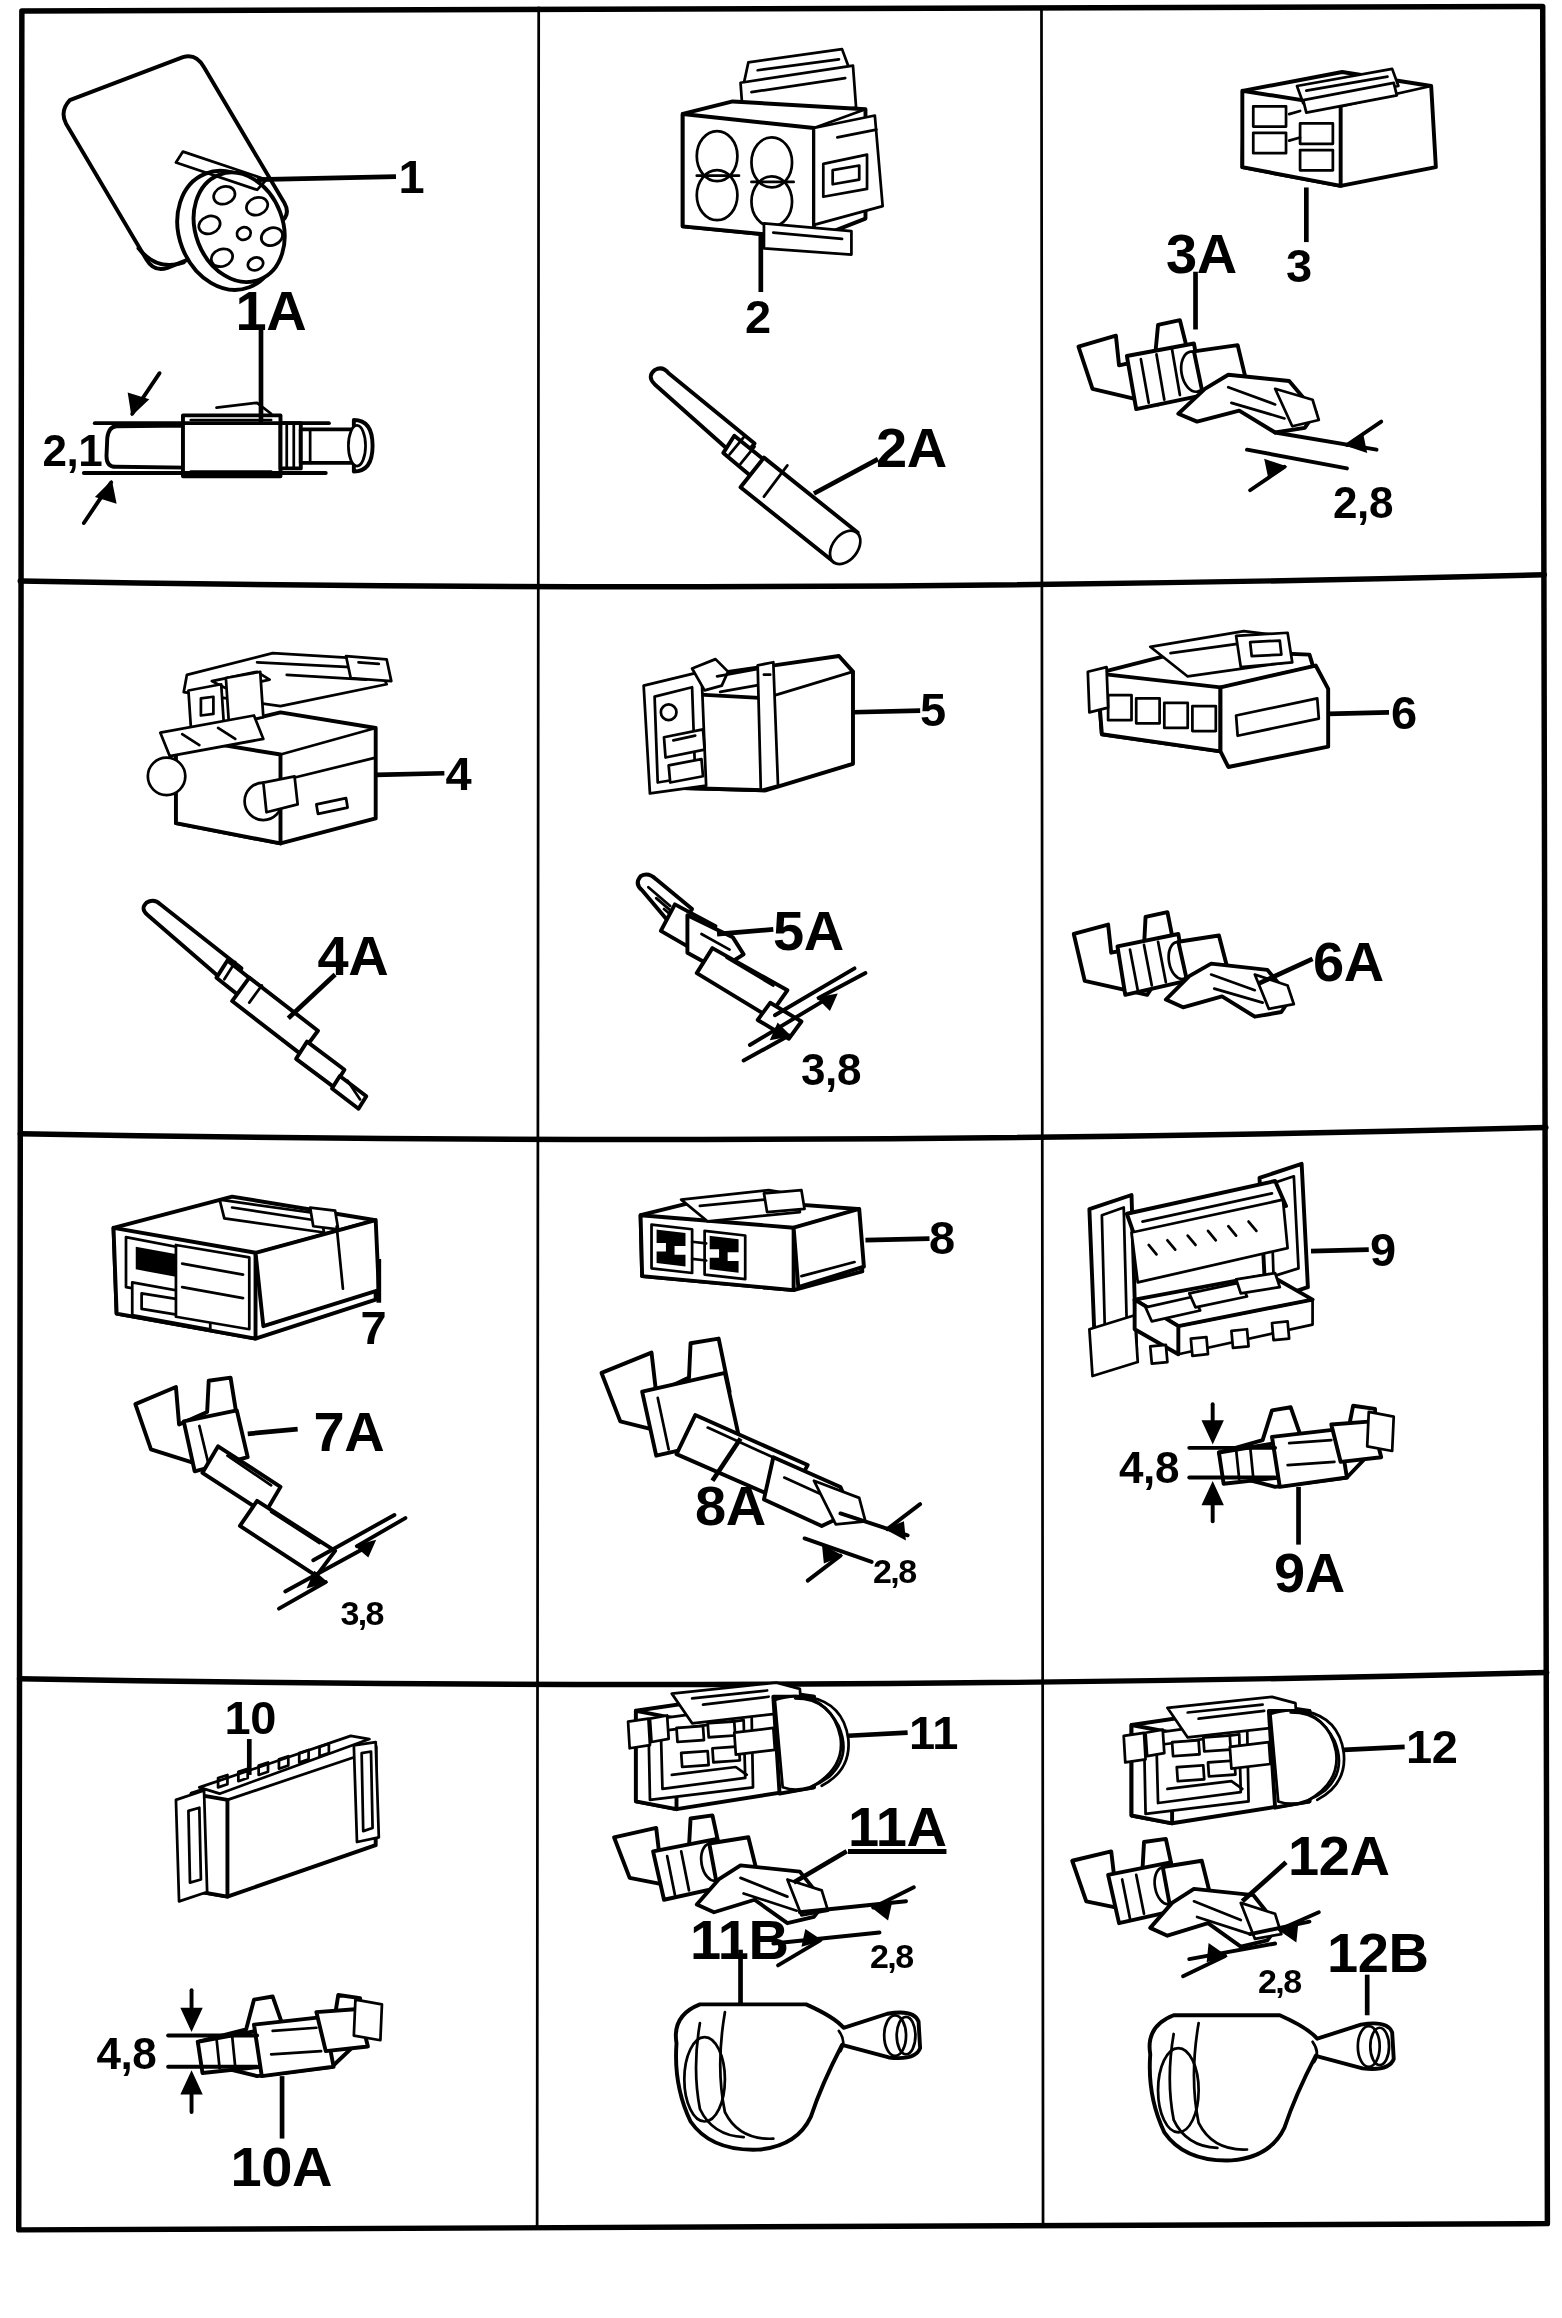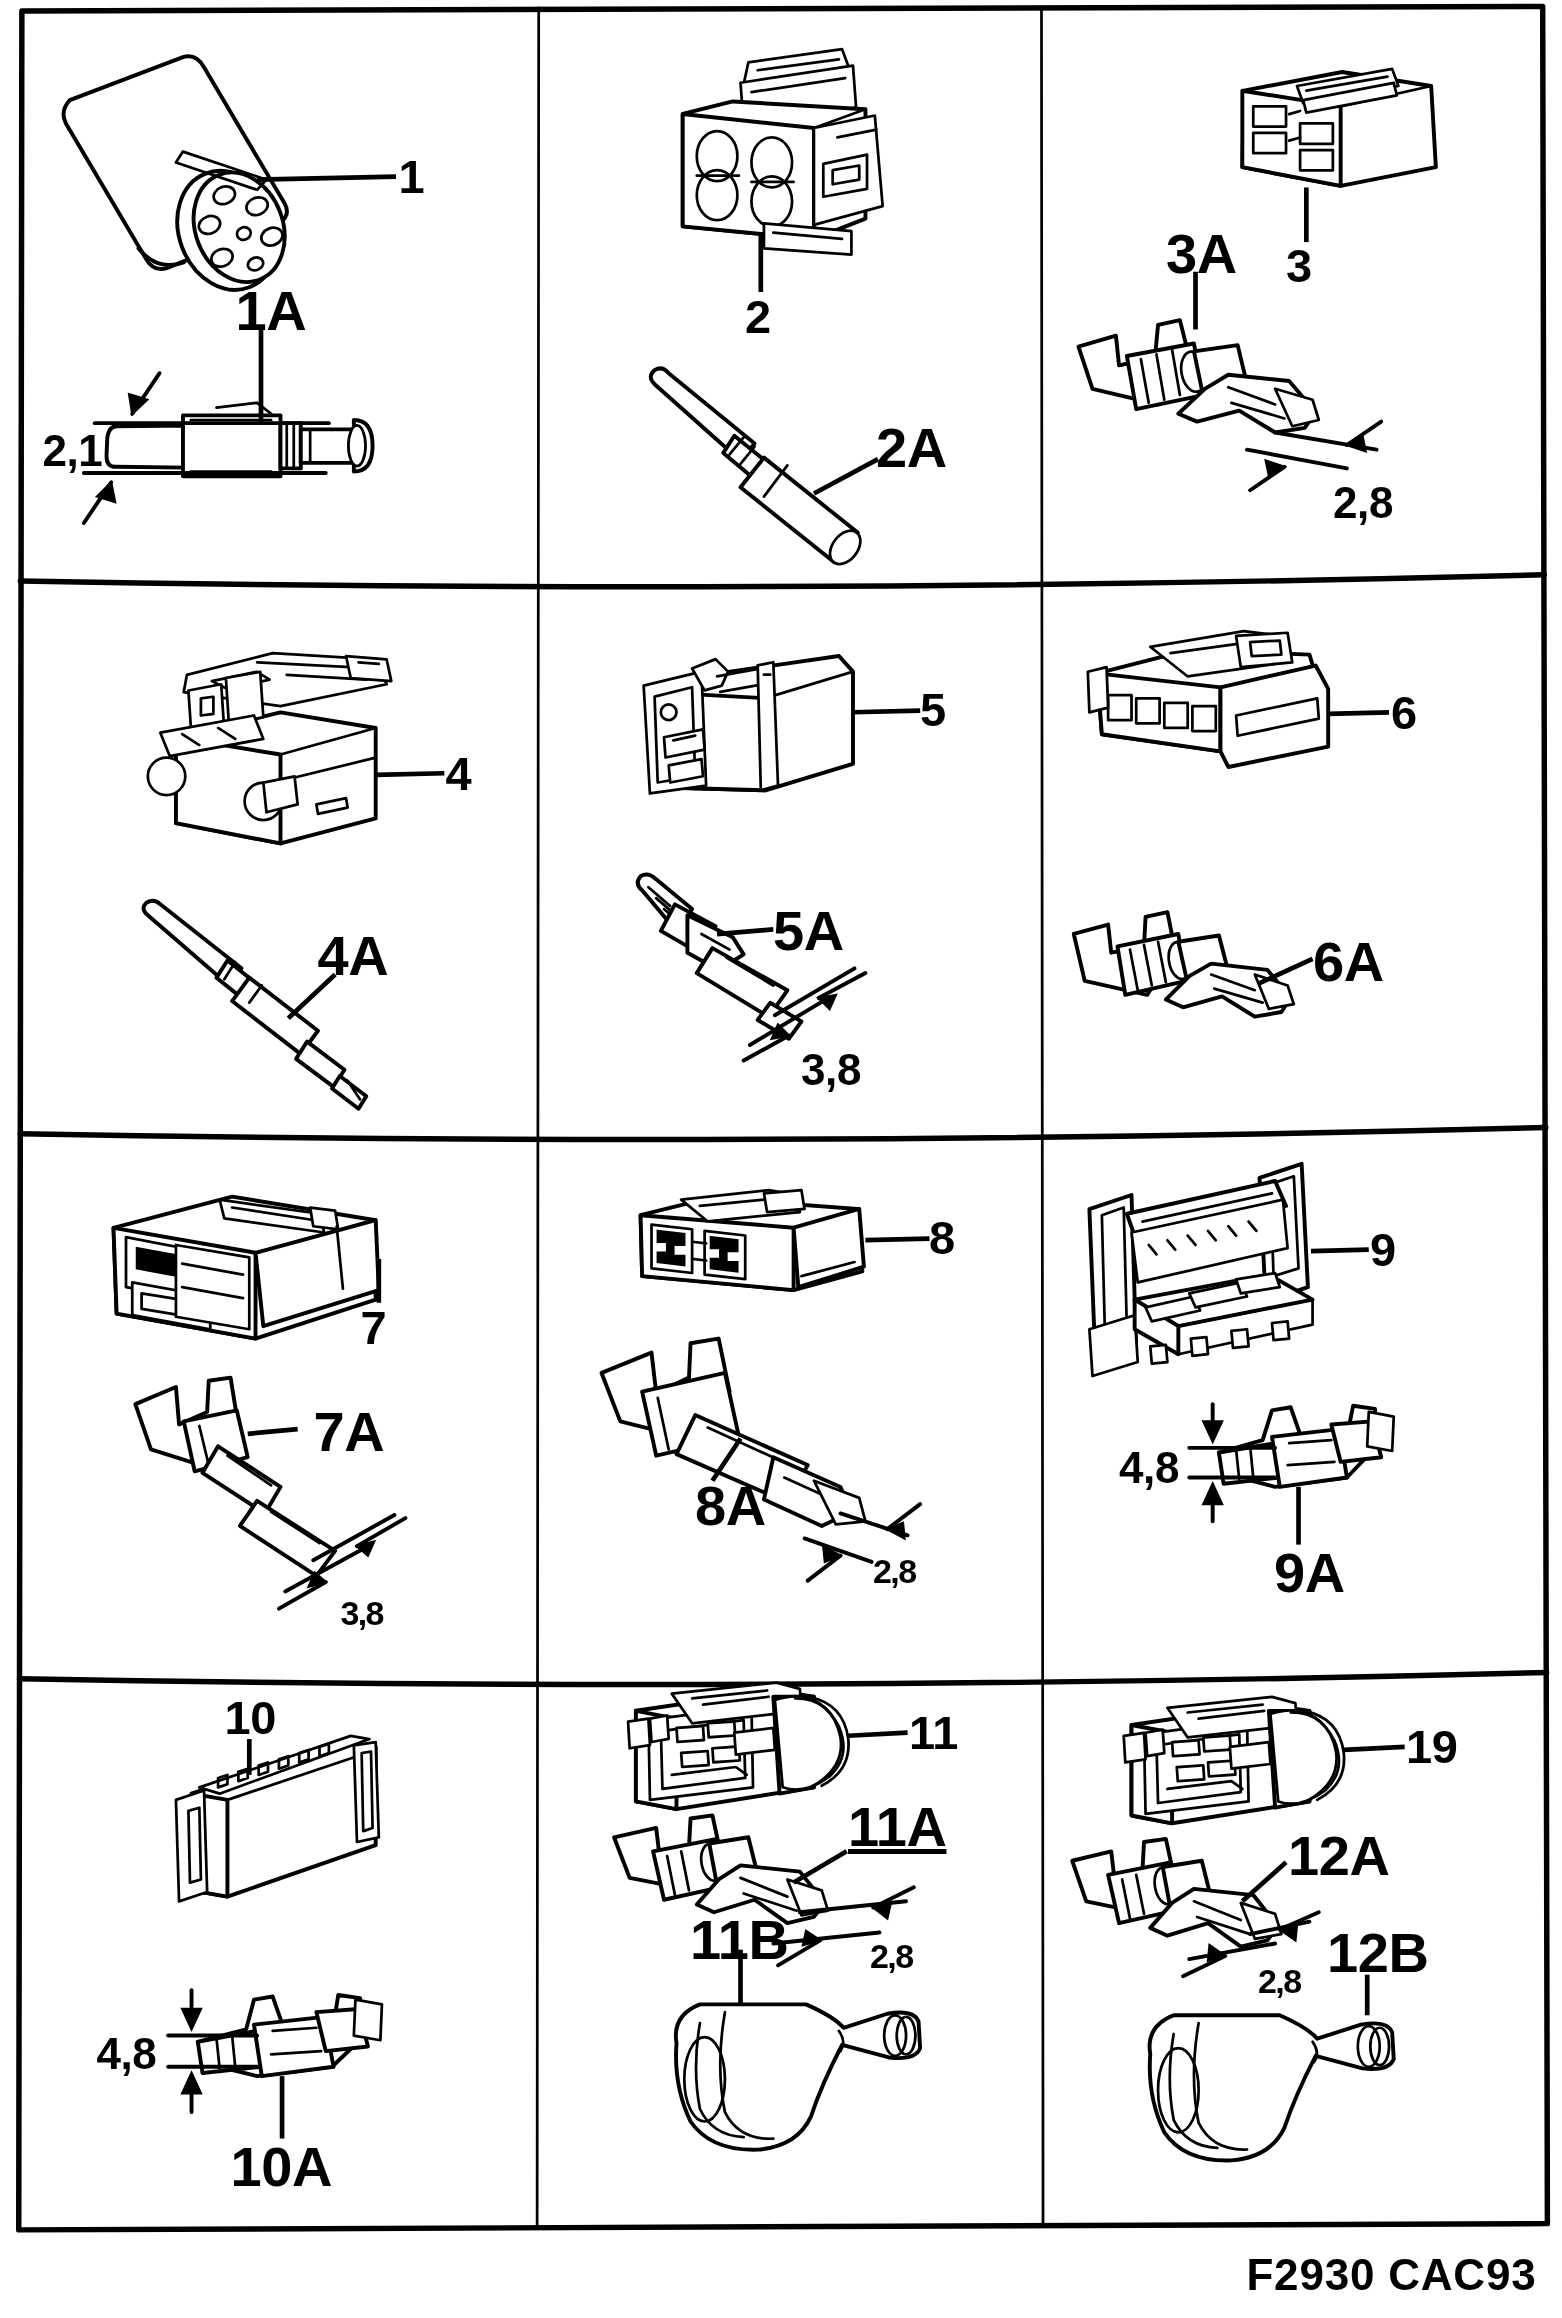--- a/index.html
+++ b/index.html
@@ -671,22 +671,21 @@
         <path class="fillw" d="M140,482 Q134,446 170,432 L306,432 Q342,448 354,462 L410,444 Q444,438 450,454 L452,488 Q446,504 412,500 L352,484 Q326,534 312,576 Q294,614 244,618 Q184,620 158,582 Q136,536 140,482 Z"></path>
         <path class="ln-t" d="M170,456 Q160,514 170,566 Q186,600 226,602"></path>
         <path class="ln-t" d="M202,442 Q190,512 202,570 Q220,606 264,604"></path>
         <ellipse class="ln-t" cx="176" cy="528" rx="26" ry="54"></ellipse>
         <path class="ln-t" d="M348,466 Q358,480 350,492"></path>
         <ellipse class="ln-t" cx="420" cy="472" rx="14" ry="26"></ellipse>
         <ellipse class="ln-t" cx="434" cy="472" rx="12" ry="24"></ellipse>
       </g>
       <path class="lead" d="M418,432 L418,380"></path>
     </svg>
-    <span class="lbl big" style="left:365px;top:45px;">19</span>
+    <span class="lbl big" style="left:365px;top:45px;">12</span>
     <span class="lbl sub" style="left:247px;top:150px;">12A</span>
     <span class="lbl dim2" style="left:217px;top:286px;">2,8</span>
     <span class="lbl sub" style="left:286px;top:247px;">12B</span>
   </div>
 
-  <div class="caption">F2930 CAC93</div>
 
 </div>
 
 
 </body></html>

